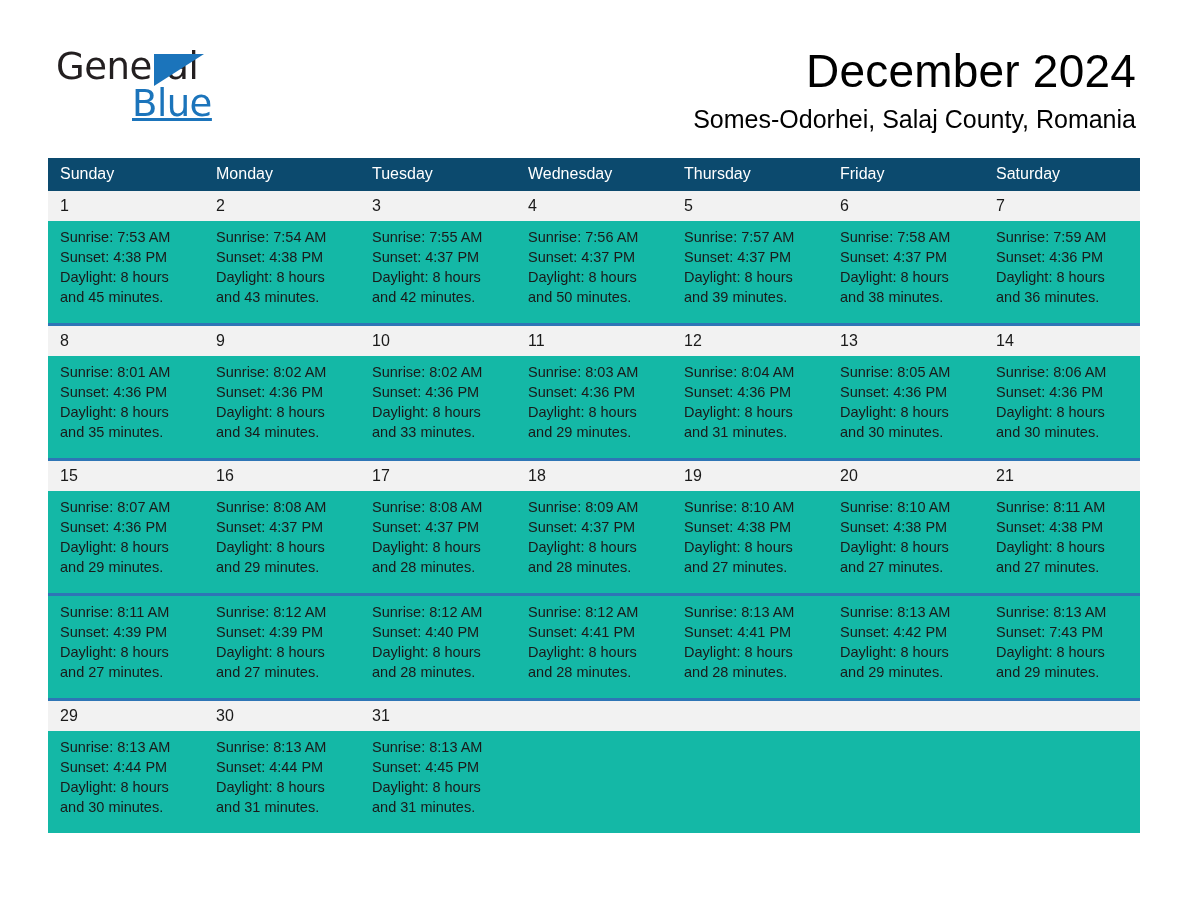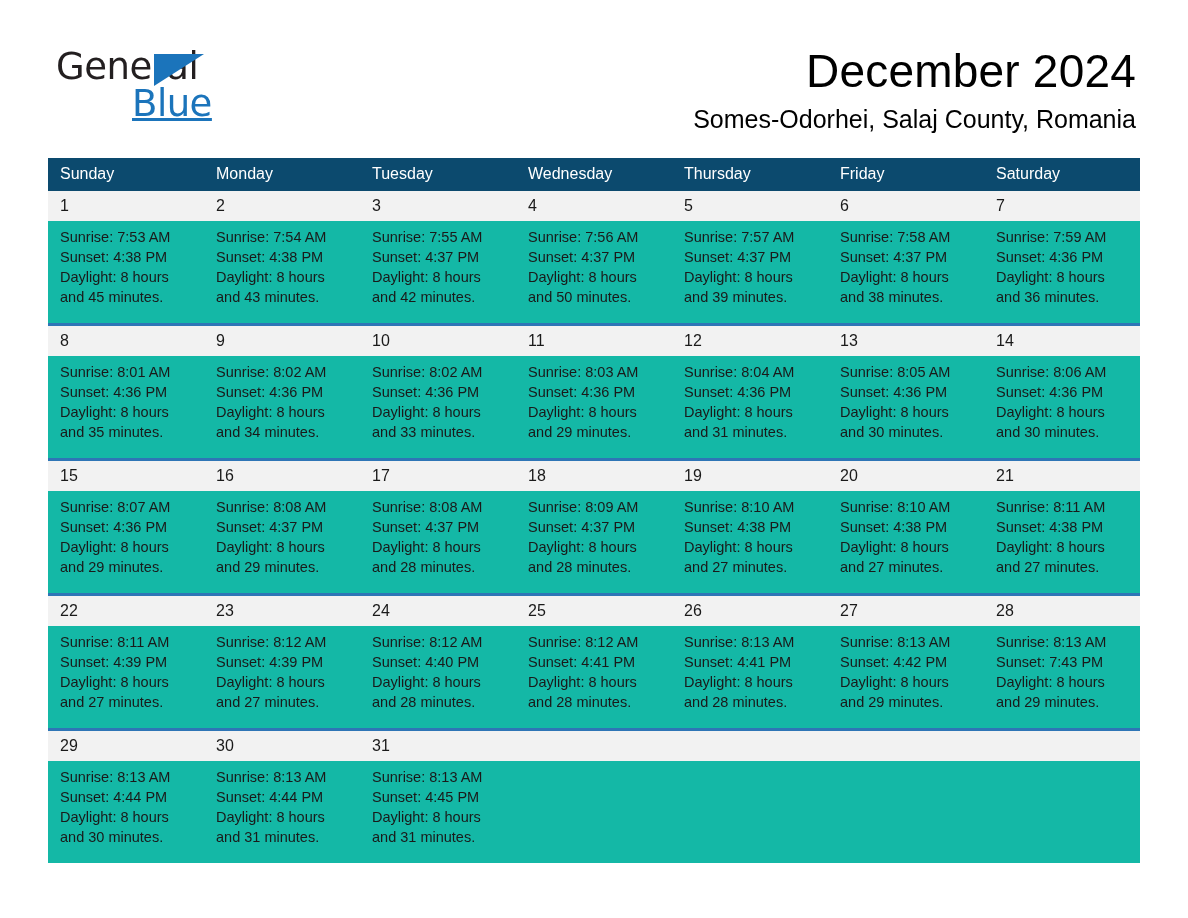--- a/index.html
+++ b/index.html
@@ -353,29 +353,20 @@
           <div class="info-line">Sunset: 4:38 PM</div>
           <div class="info-line">Daylight: 8 hours</div>
           <div class="info-line">and 27 minutes.</div>
         </td>
       </tr>
 
       <tr class="week-sep">
           <td colspan="7"></td>
         </tr>
 
-      <tr class="daynum-row">
-        <td>22</td>
-        <td>23</td>
-        <td>24</td>
-        <td>25</td>
-        <td>26</td>
-        <td>27</td>
-        <td>28</td>
-      </tr>
       <tr class="info-row">
         <td>
           <div class="info-line">Sunrise: 8:11 AM</div>
           <div class="info-line">Sunset: 4:39 PM</div>
           <div class="info-line">Daylight: 8 hours</div>
           <div class="info-line">and 27 minutes.</div>
         </td>
         <td>
           <div class="info-line">Sunrise: 8:12 AM</div>
           <div class="info-line">Sunset: 4:39 PM</div>

